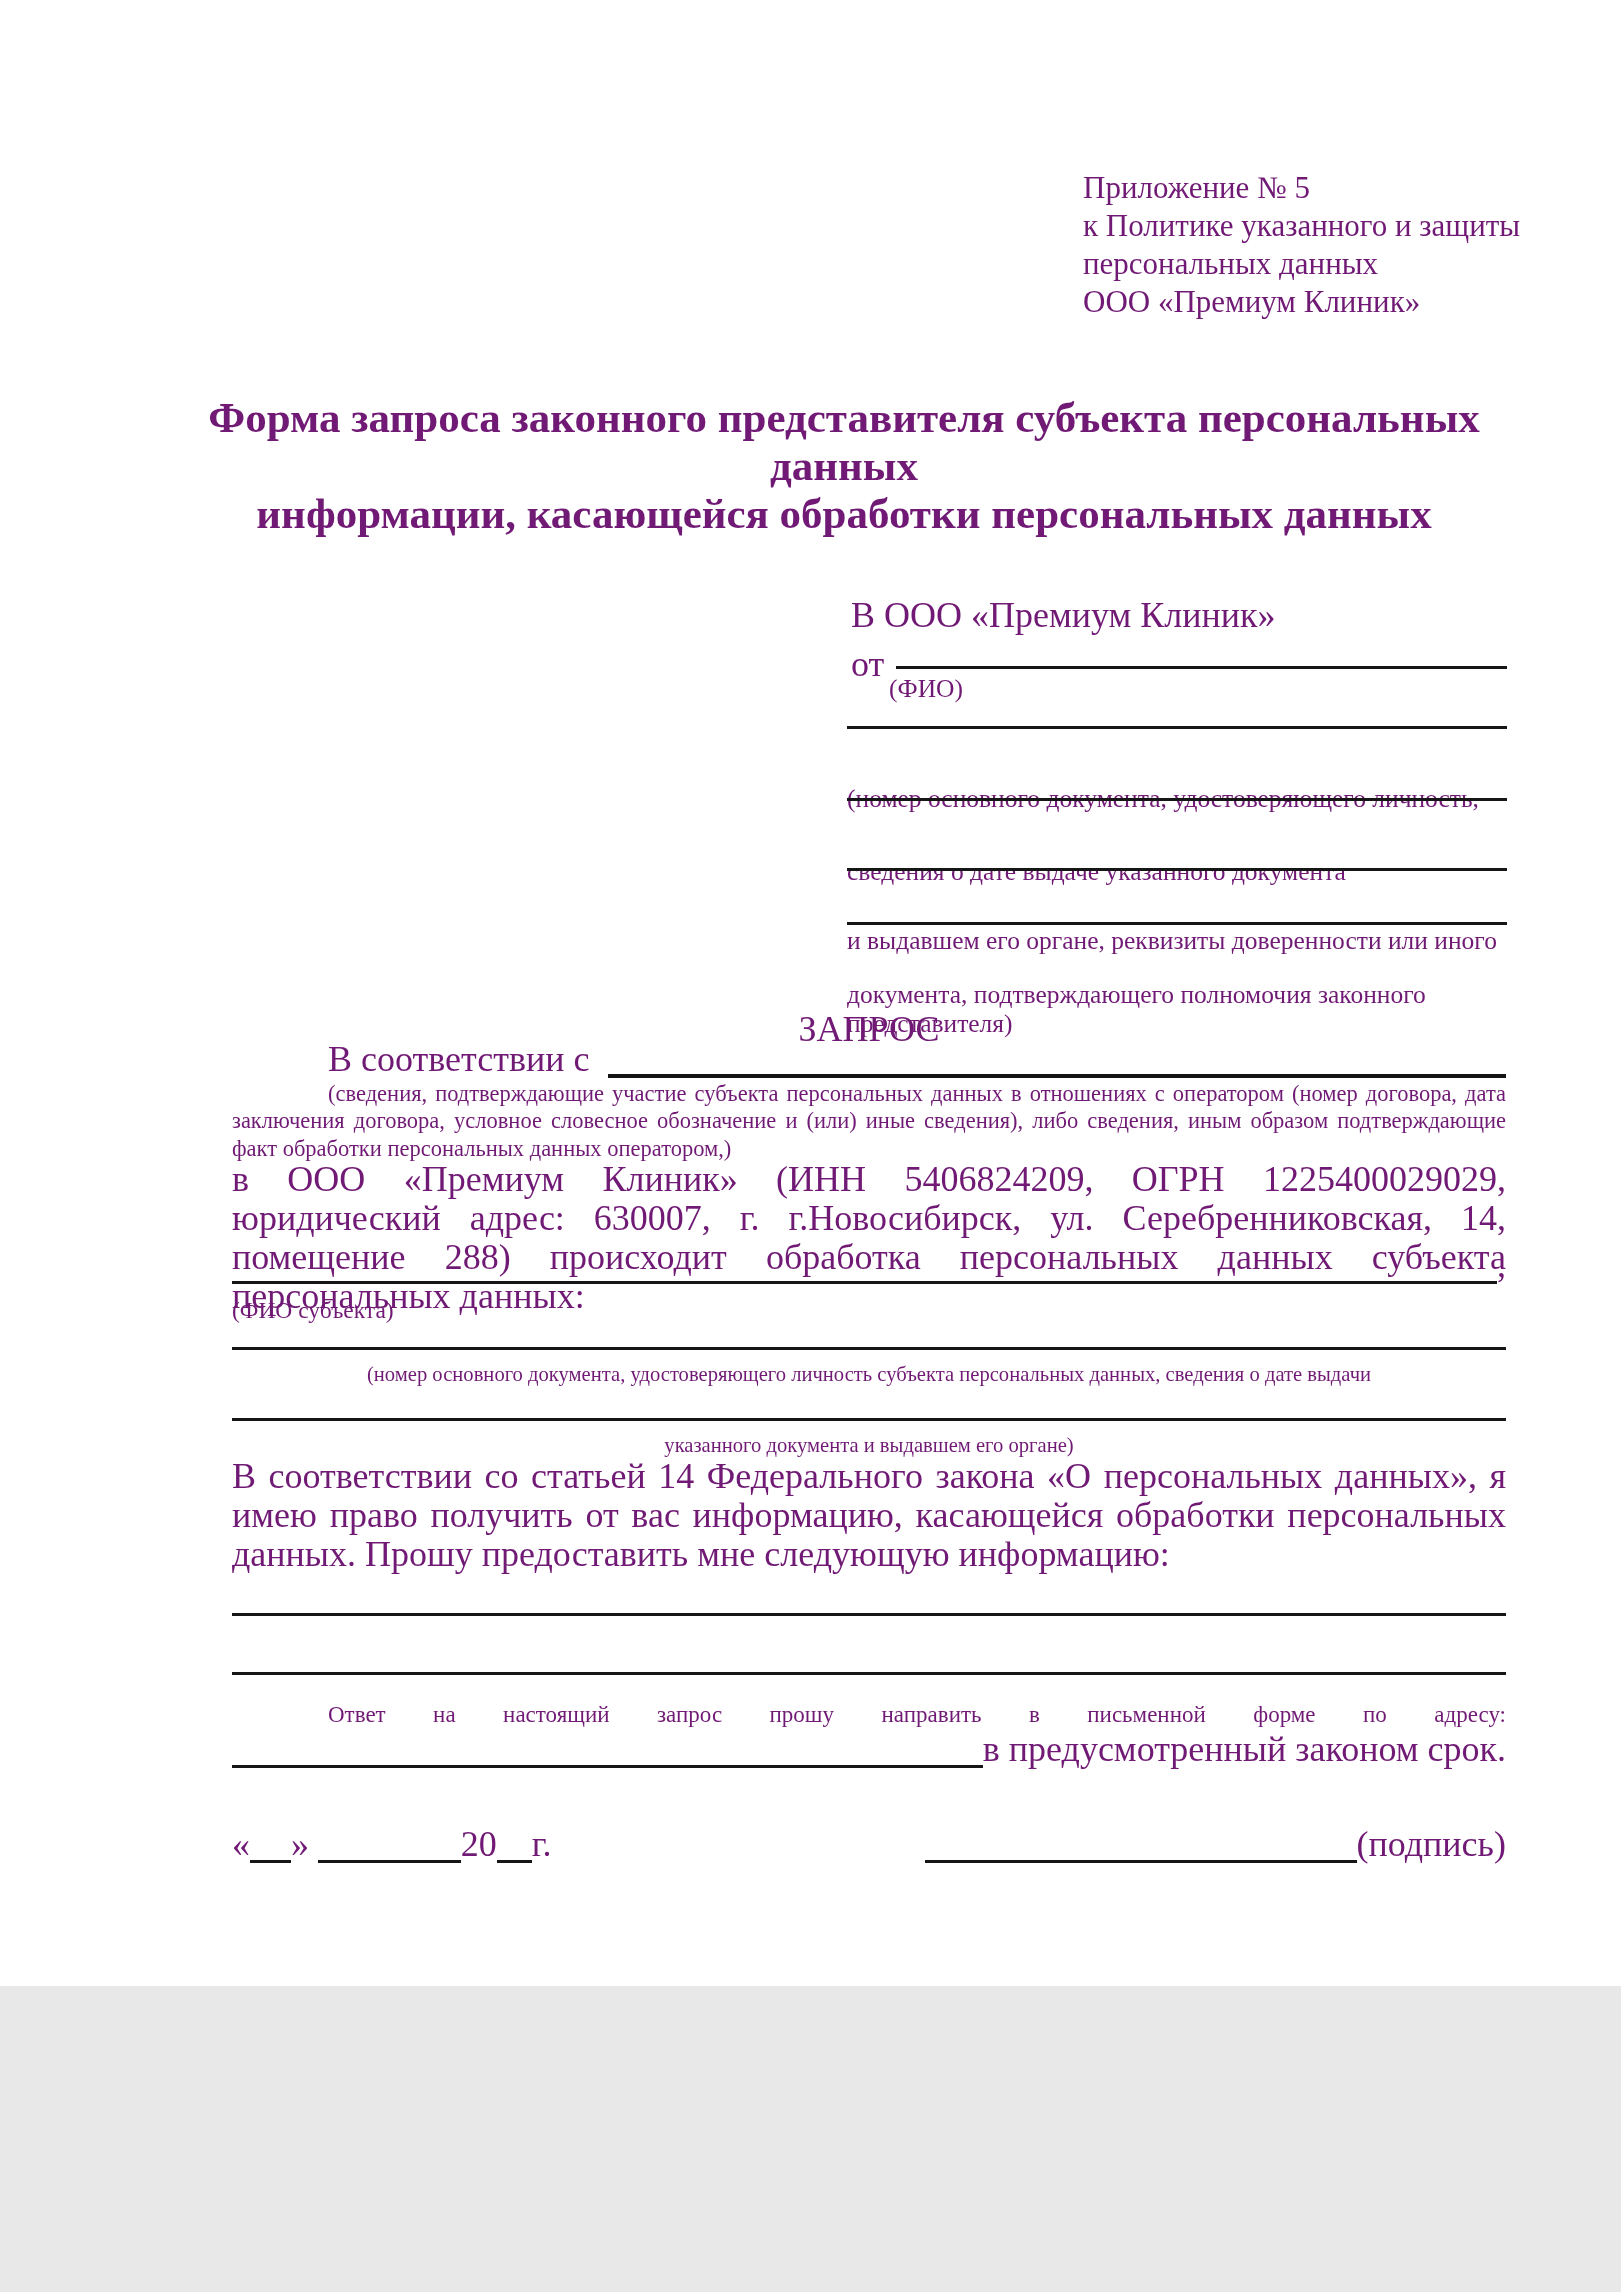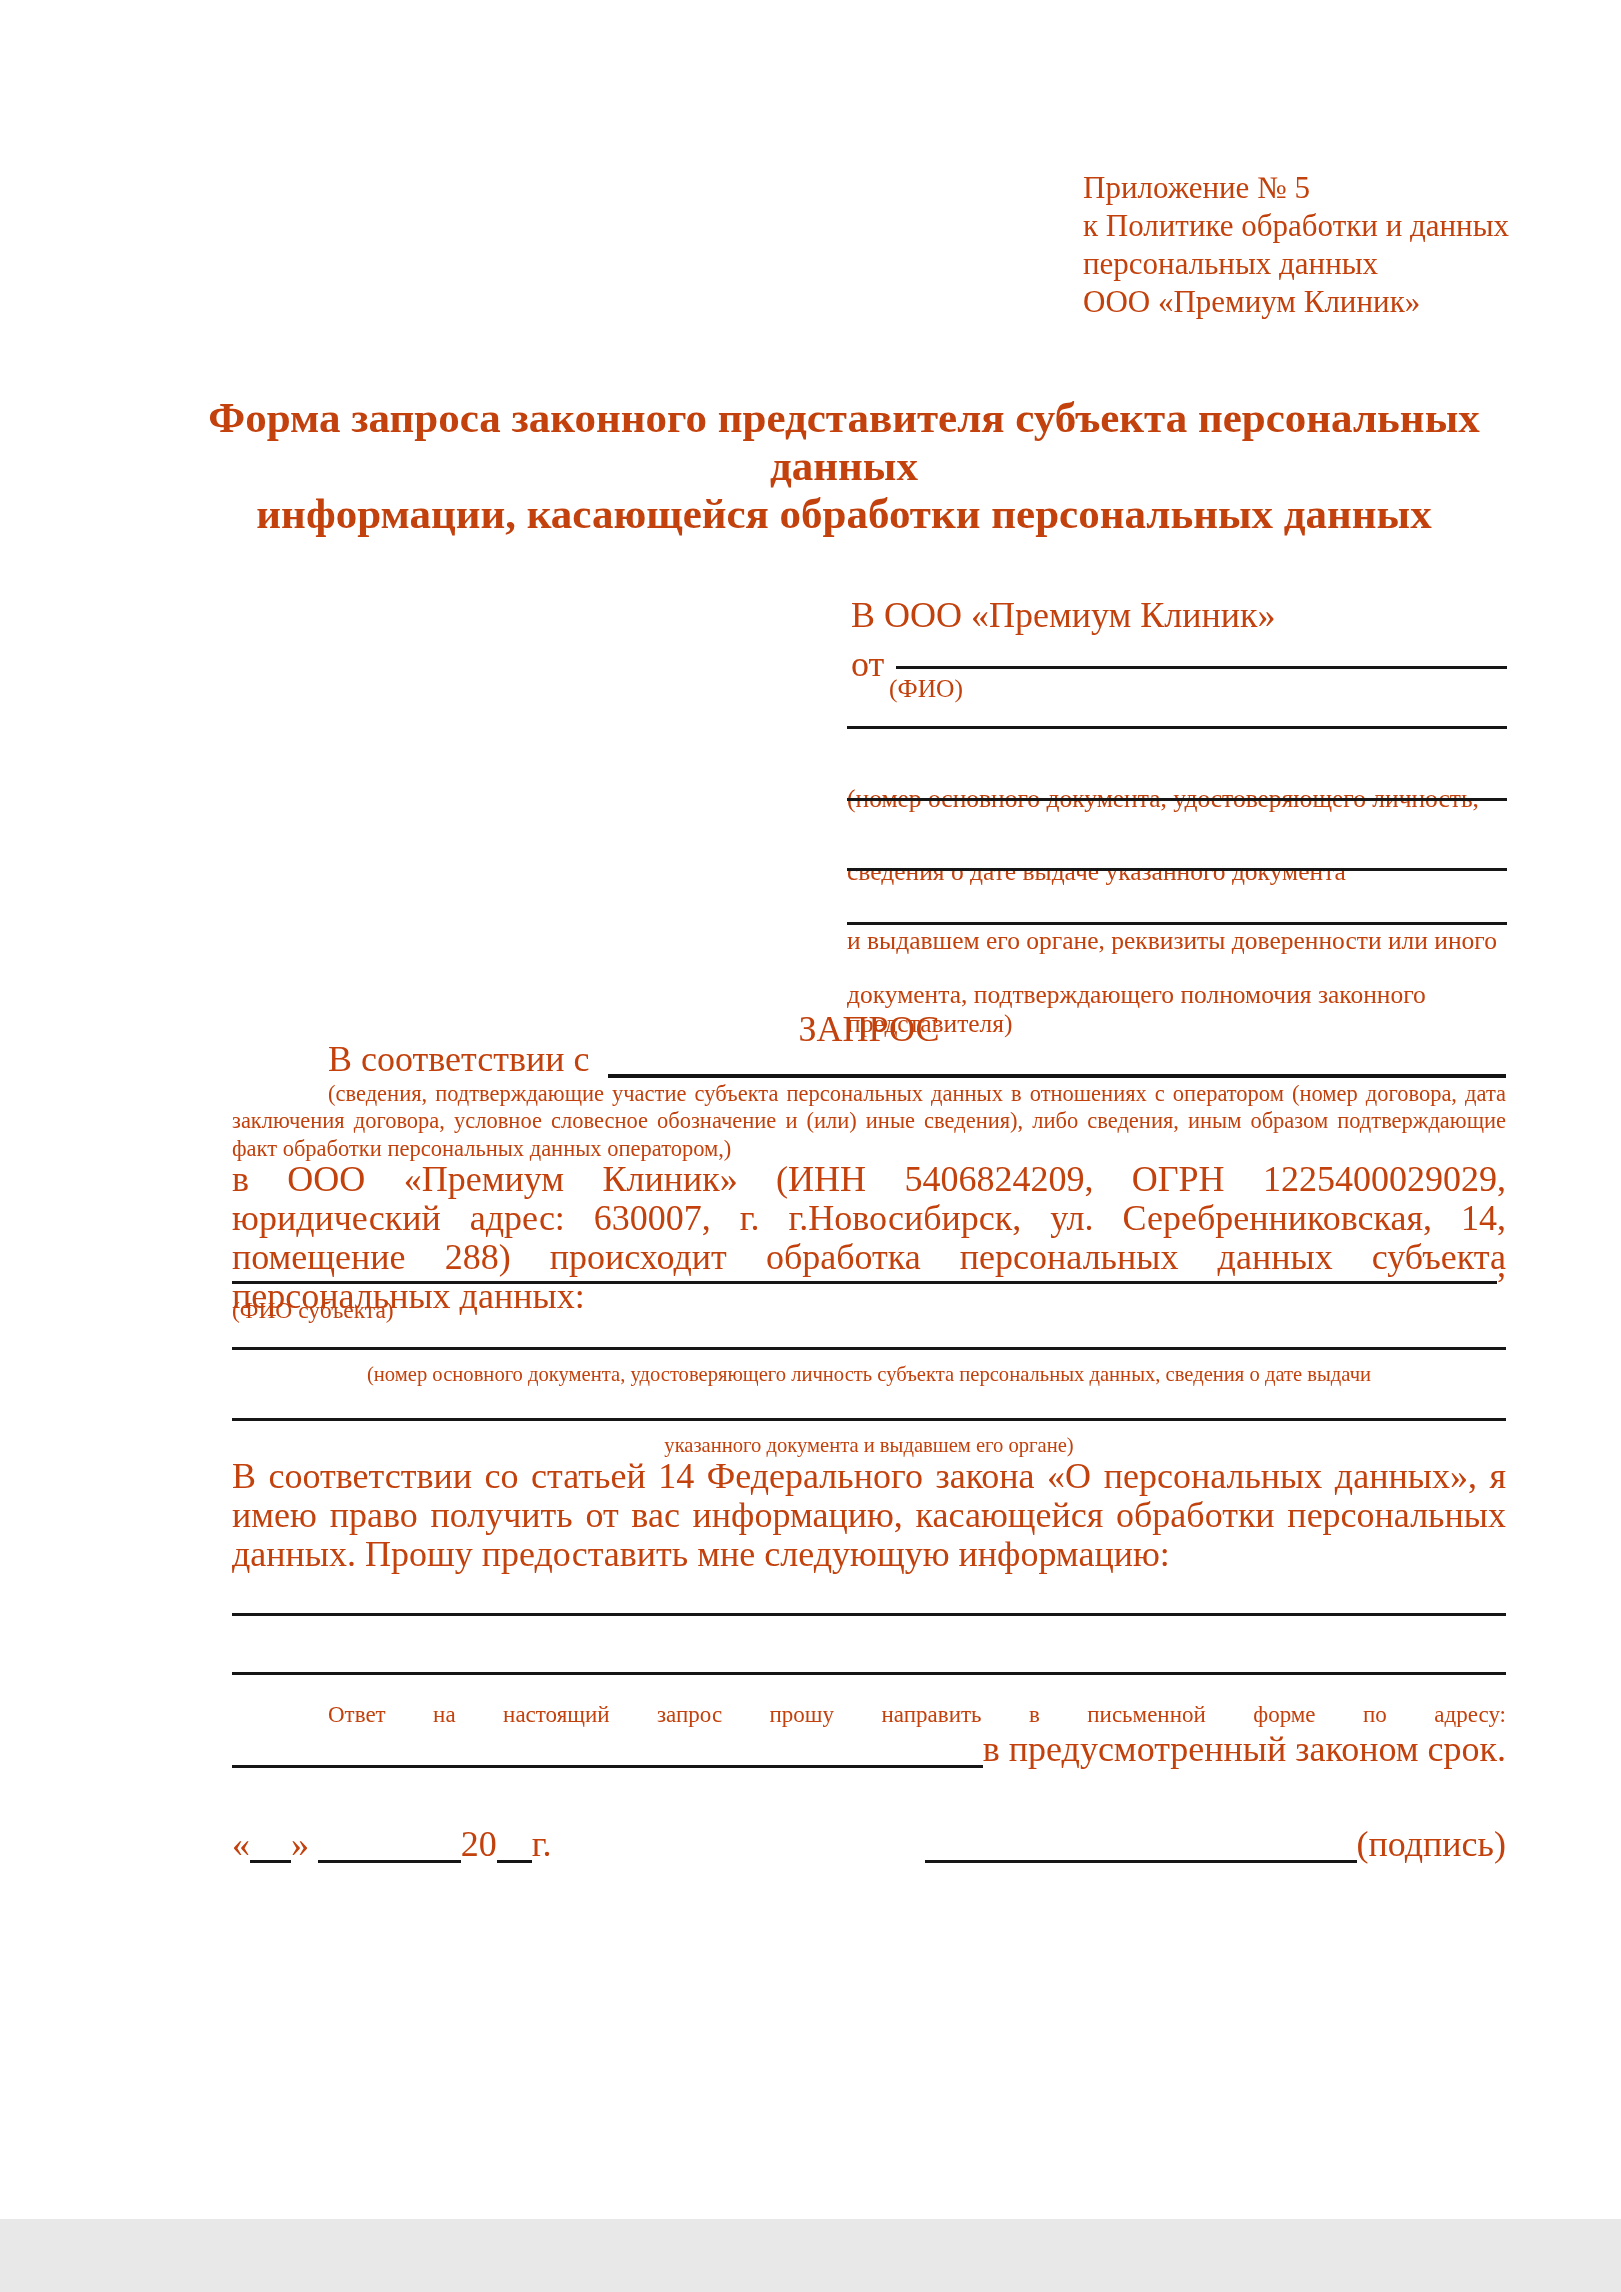--- a/index.html
+++ b/index.html
@@ -1,21 +1,21 @@
 <!DOCTYPE html>
 <html><head>
 <meta charset="utf-8">
 <style>
   html,body { margin:0; padding:0; background:#e8e8e8; }
   .page {
     position:relative;
-    width:1621px; height:2219px;
+    width:1621px; height:1986px;
     margin:0 auto;
     background:#ffffff;
-    color:#c2410c;
+    color:#701a75;
     font-family:"Liberation Serif","DejaVu Serif",serif;
     overflow:hidden;
   }
   .abs { position:absolute; }
 
   
   .appendix { left:1083px; top:169px; width:441px; font-size:31px; line-height:38px; text-align:left; }
 
   
   .title { left:173px; top:394px; width:1274px; text-align:center; font-weight:bold; font-size:43px; line-height:48px;margin-left:34px; }
@@ -73,21 +73,21 @@
   .sig-fill { flex:1; border-bottom:3.9px solid #161616; height:34px; }
   .sig-cap { font-size:36px; line-height:38px; }
 </style>
 </head>
 <body>
 
 <div class="page">
 
   <div class="abs appendix">
     <div>Приложение № 5</div>
-    <div>к Политике обработки и данных</div>
+    <div>к Политике указанного и защиты</div>
     <div>персональных данных</div>
     <div>ООО «Премиум Клиник»</div>
   </div>
 
   <div class="abs title">
     <div>Форма запроса законного представителя субъекта персональных данных</div>
     <div>информации, касающейся обработки персональных данных</div>
   </div>
 
   <div class="abs addr-org">В ООО «Премиум Клиник»</div>

